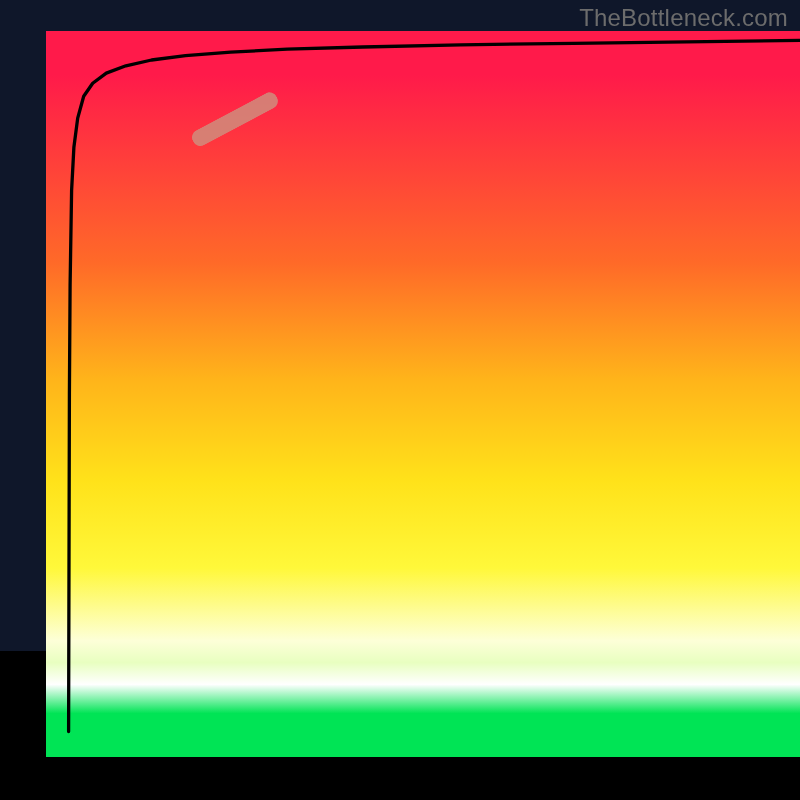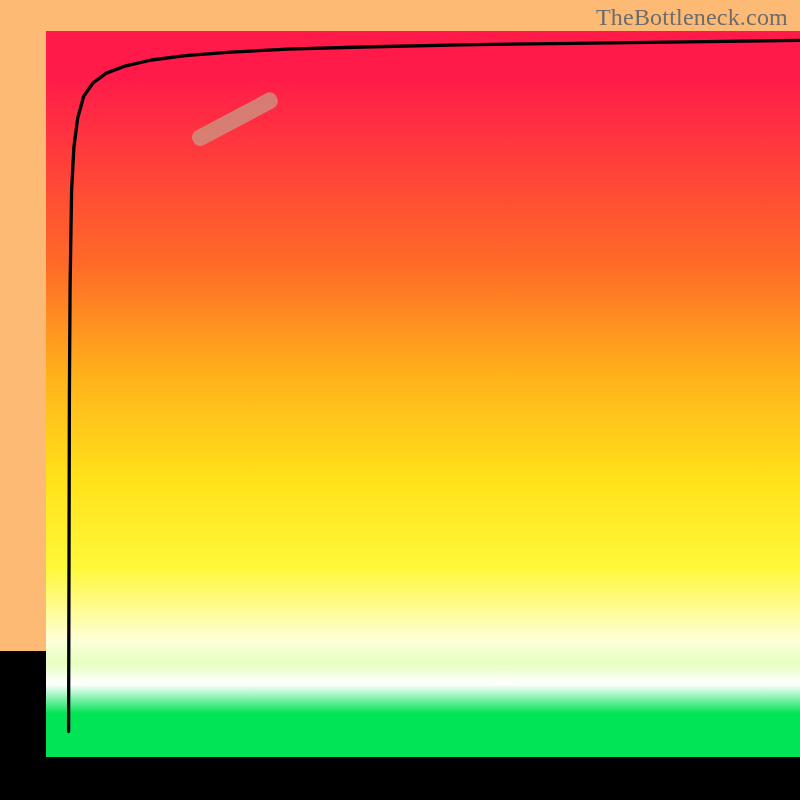--- a/index.html
+++ b/index.html
@@ -8,22 +8,21 @@
     width: 800px;
     height: 800px;
     background: #000;
     overflow: hidden;
     font-family: Arial, Helvetica, sans-serif;
   }
   .stage {
     position: relative;
     width: 800px;
     height: 651px;
-    background: #fdba74;
-    font-family: Liberation Serif, serif;
+    background: #0f172a;
   }
   .watermark {
     position: absolute;
     top: 4px;
     right: 12px;
     color: #6c6c6c;
     font-size: 24px;
     font-weight: 400;
     letter-spacing: 0.2px;
     z-index: 30;

